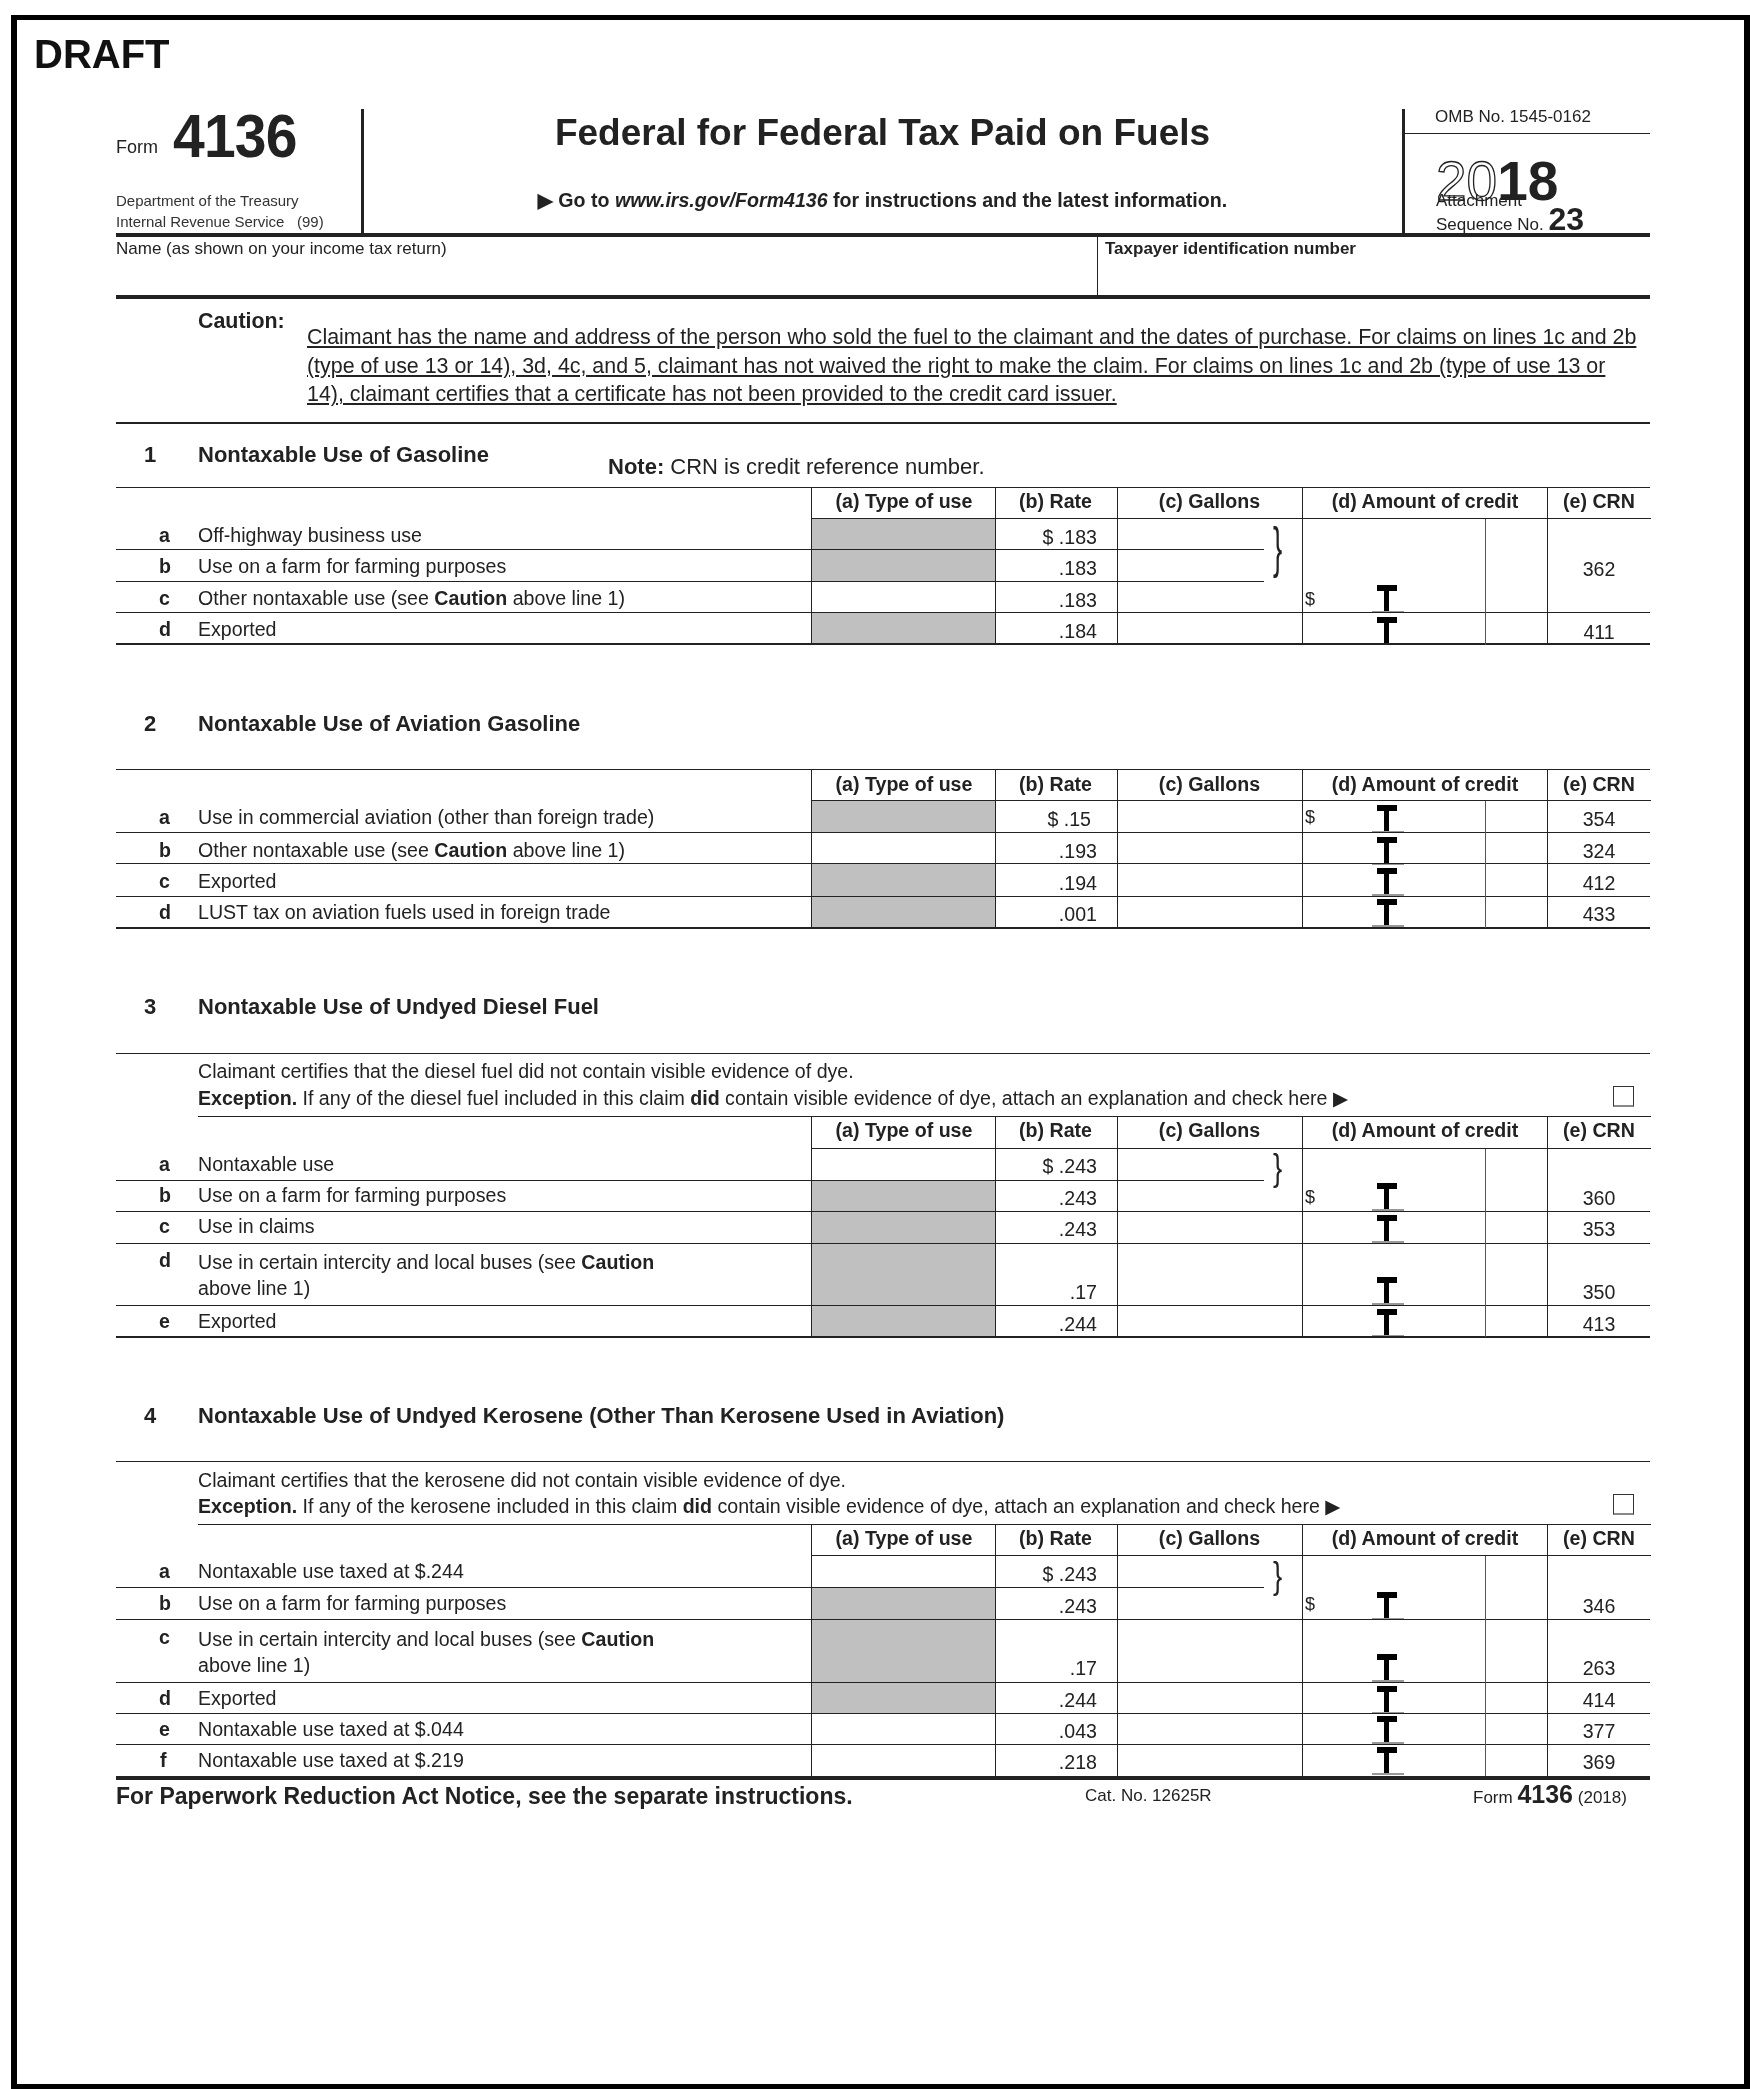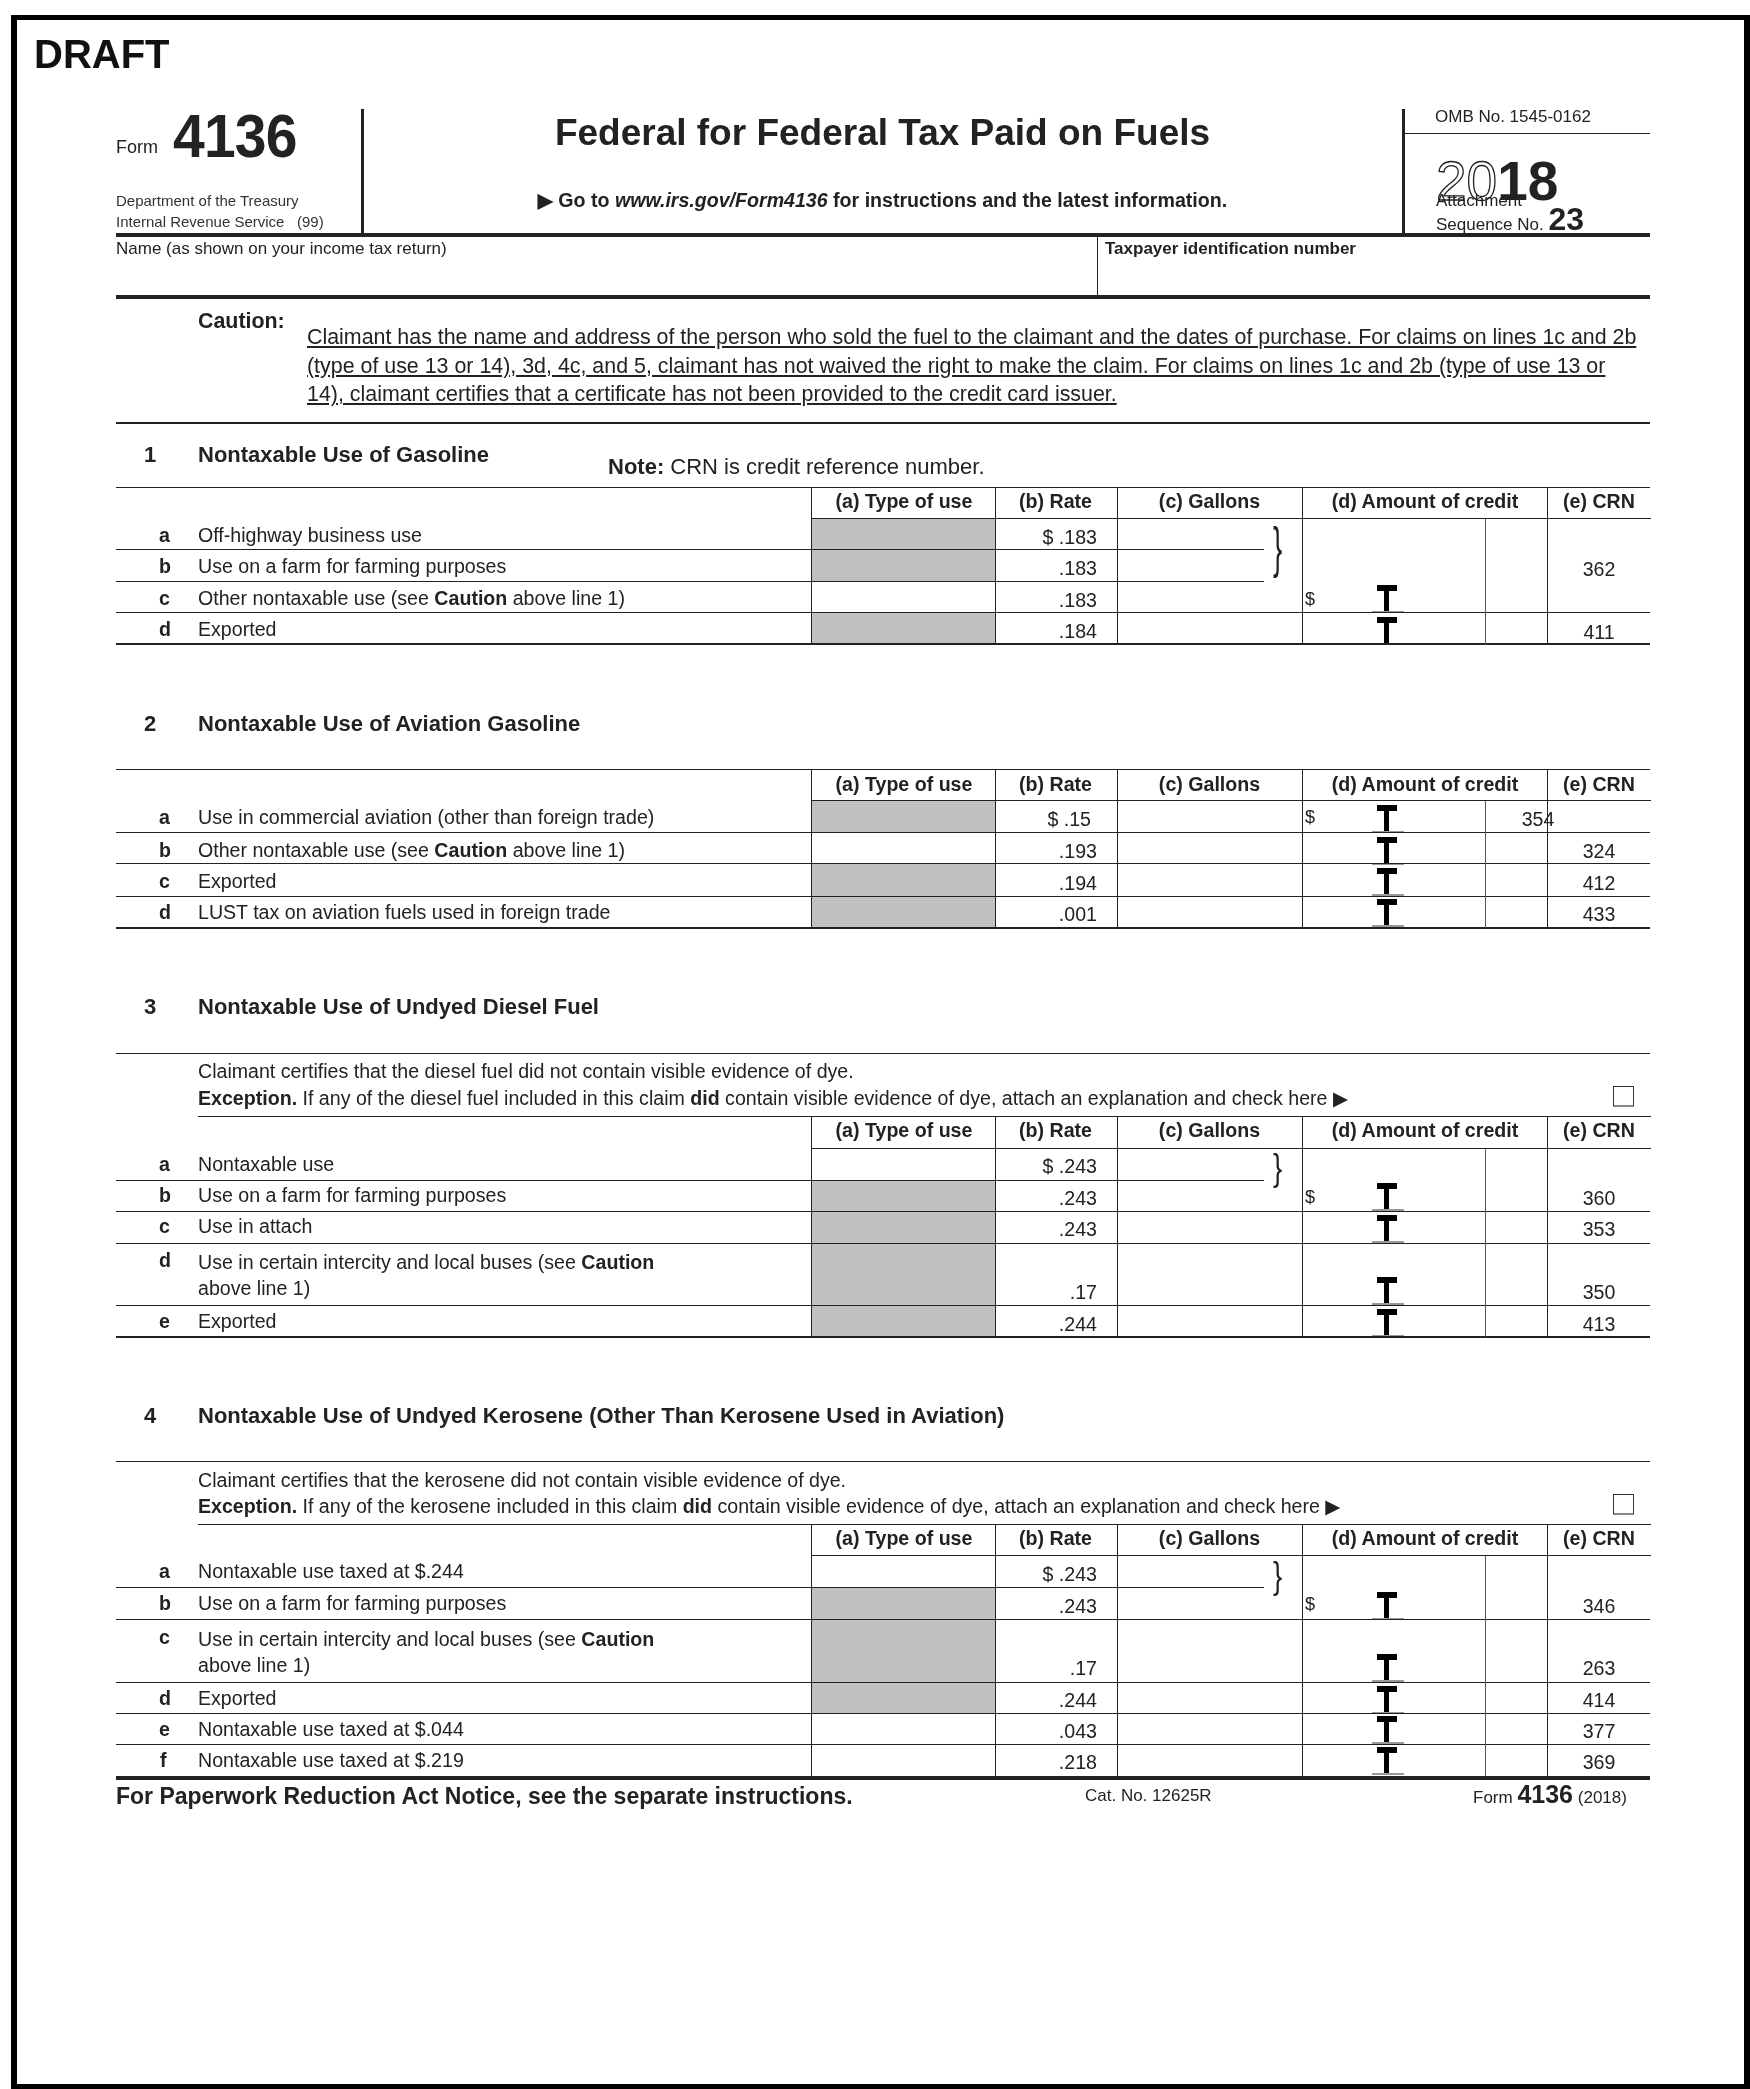--- a/index.html
+++ b/index.html
@@ -216,21 +216,21 @@
       <div class="bar"></div>
       <div class="stem"></div>
       <div class="base"></div>
     </div>
   <div class="tmark" style="left:1377px;top:899px;">
       <div class="bar"></div>
       <div class="stem"></div>
       <div class="base"></div>
     </div>
 
-  <div class="abs crn" style="left:1487px;top:808px;width:102px;">354</div>
+  <div class="abs crn" style="left:1548px;top:808px;width:102px;">354</div>
   <div class="abs crn" style="left:1548px;top:840px;width:102px;">324</div>
   <div class="abs crn" style="left:1548px;top:872px;width:102px;">412</div>
   <div class="abs crn" style="left:1548px;top:903px;width:102px;">433</div>
 
   <div class="abs hline" style="left:116px;top:832px;width:1534px;height:0.9px;"></div>
   <div class="abs hline" style="left:116px;top:863px;width:1534px;height:0.9px;"></div>
   <div class="abs hline" style="left:116px;top:896px;width:1534px;height:0.9px;"></div>
   <div class="abs hline" style="left:116px;top:927px;width:1534px;height:1.8px;"></div>
   <div class="abs vline" style="left:811px;top:769px;width:0.9px;height:159px;"></div>
   <div class="abs vline" style="left:995px;top:769px;width:0.9px;height:159px;"></div>
@@ -257,21 +257,21 @@
   <div class="abs hline" style="left:812px;top:1148px;width:839px;height:0.9px;"></div>
 
   <div class="cell" style="left:812px;top:1149px;width:184px;height:31px;"></div>
   <div class="cell shade" style="left:812px;top:1181px;width:184px;height:156px;"></div>
 
   <div class="abs letter" style="left:159px;top:1153px;">a</div>
   <div class="abs rowlbl" style="left:198px;top:1153px;">Nontaxable use</div>
   <div class="abs letter" style="left:159px;top:1184px;">b</div>
   <div class="abs rowlbl" style="left:198px;top:1184px;">Use on a farm for farming purposes</div>
   <div class="abs letter" style="left:159px;top:1215px;">c</div>
-  <div class="abs rowlbl" style="left:198px;top:1215px;">Use in attach</div>
+  <div class="abs rowlbl" style="left:198px;top:1215px;">Use in claims</div>
   <div class="abs letter" style="left:159px;top:1249px;">d</div>
   <div class="abs rowlbl" style="left:198px;top:1249px;width:588px;line-height:26px;"><span>Use in certain intercity and local buses (see </span><b>Caution</b><br><span>above line 1)</span></div>
   <div class="abs letter" style="left:159px;top:1310px;">e</div>
   <div class="abs rowlbl" style="left:198px;top:1310px;">Exported</div>
 
   <div class="abs rate" style="left:995px;top:1155px;width:102px;">$ .243</div>
   <div class="abs rate" style="left:995px;top:1187px;width:102px;">.243</div>
   <div class="abs rate" style="left:995px;top:1218px;width:102px;">.243</div>
   <div class="abs rate" style="left:995px;top:1281px;width:102px;">.17</div>
   <div class="abs rate" style="left:995px;top:1313px;width:102px;">.244</div>

